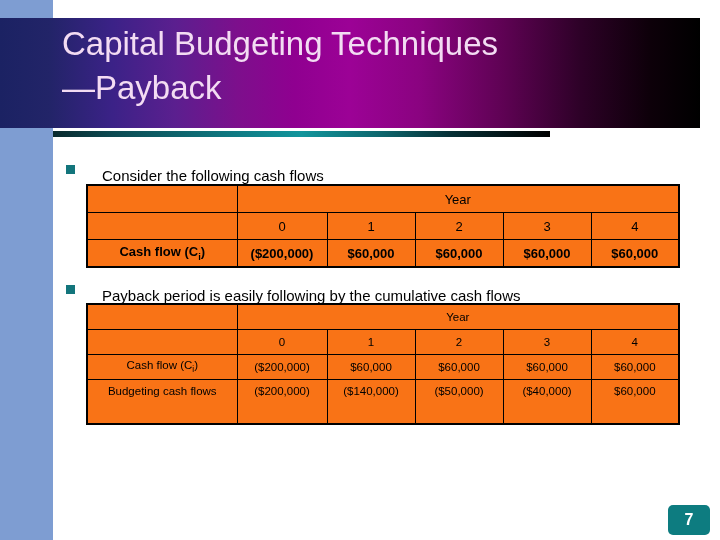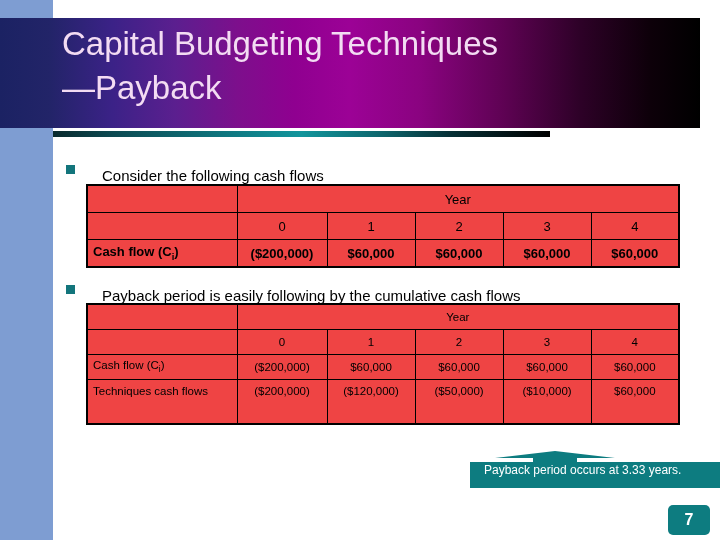--- a/index.html
+++ b/index.html
@@ -102,24 +102,24 @@
     position: absolute;
     border-collapse: collapse;
     table-layout: fixed;
     background: #ffffff;
   }
   table.cf td {
     border: 1px solid #000000;
     padding: 0 5px;
     color: #000000;
     vertical-align: middle;
-    background: #ef4444;
+    background: #f97316;
   }
   table.cf .ctr { text-align: center; }
-  table.cf .lft { text-align: left; }
+  table.cf .lft { text-align: center; }
 
   
   #table1 {
     left: 86px; top: 184px;
     width: 594px;
     border: 2px solid #000;
     font-size: 13px;
   }
   #table1 td { height: 26px; font-weight: bold; }
   #table1 td.yr { font-weight: normal; }
@@ -251,32 +251,26 @@
       </tr>
       <tr>
         <td class="lft"><span>Cash flow (C</span><sub>i</sub><span>)</span></td>
         <td class="ctr">($200,000)</td>
         <td class="ctr">$60,000</td>
         <td class="ctr">$60,000</td>
         <td class="ctr">$60,000</td>
         <td class="ctr">$60,000</td>
       </tr>
       <tr>
-        <td class="lft two-line">Techniques cash flows</td>
+        <td class="lft two-line">Budgeting cash flows</td>
         <td class="ctr two-line">($200,000)</td>
-        <td class="ctr two-line">($120,000)</td>
+        <td class="ctr two-line">($140,000)</td>
         <td class="ctr two-line">($50,000)</td>
-        <td class="ctr two-line">($10,000)</td>
+        <td class="ctr two-line">($40,000)</td>
         <td class="ctr two-line">$60,000</td>
       </tr>
     </tbody>
   </table>
 
-  <div class="callout">
-    <svg width="250" height="48" viewBox="0 0 250 48">
-      <path d="M 85 11 L 25 18 L 63 18 L 63 22 L 0 22 L 0 48 L 250 48 L 250 22 L 107 22 L 107 18 L 145 18 Z" fill="#0d7c80"></path>
-    </svg>
-    <div class="callout-text">Payback period occurs at 3.33 years.</div>
-  </div>
 
   <div class="pagenum">7</div>
 
 </div>
 
 </body></html>

